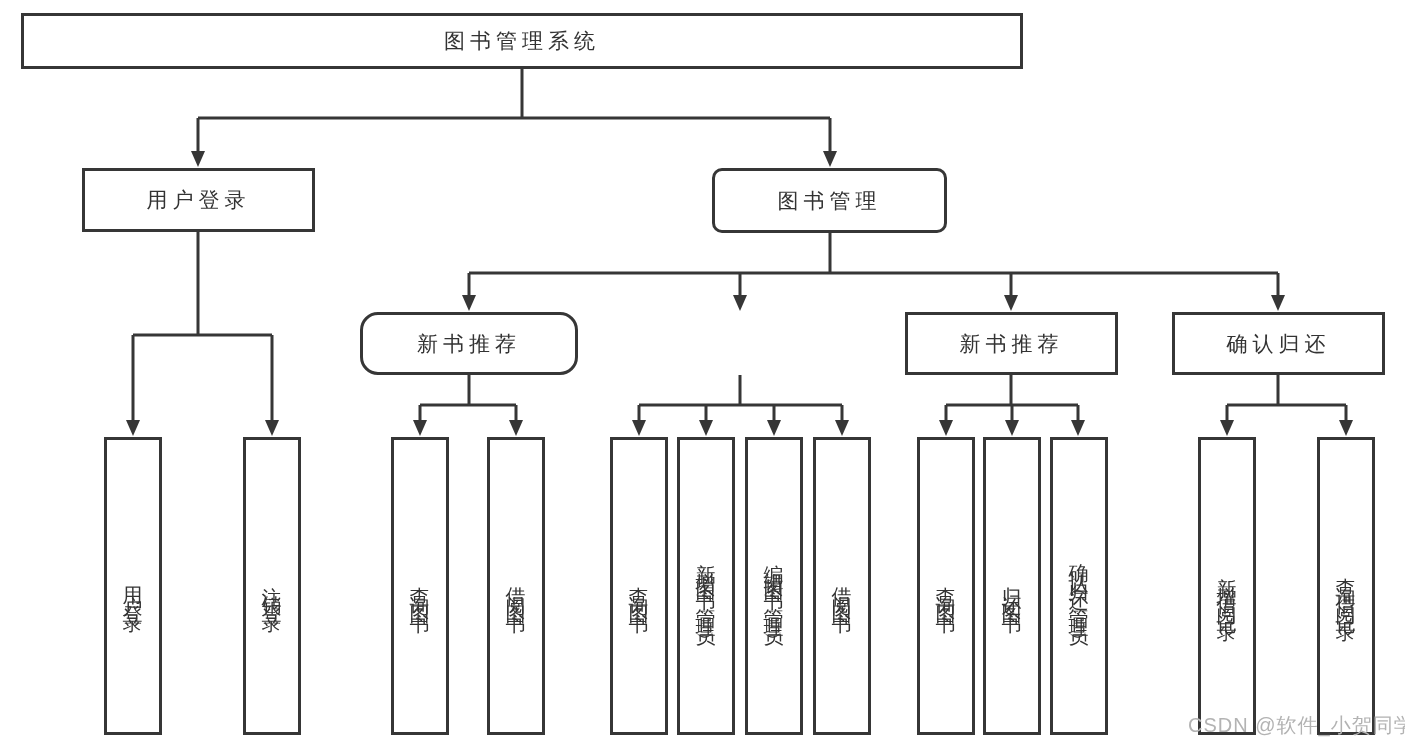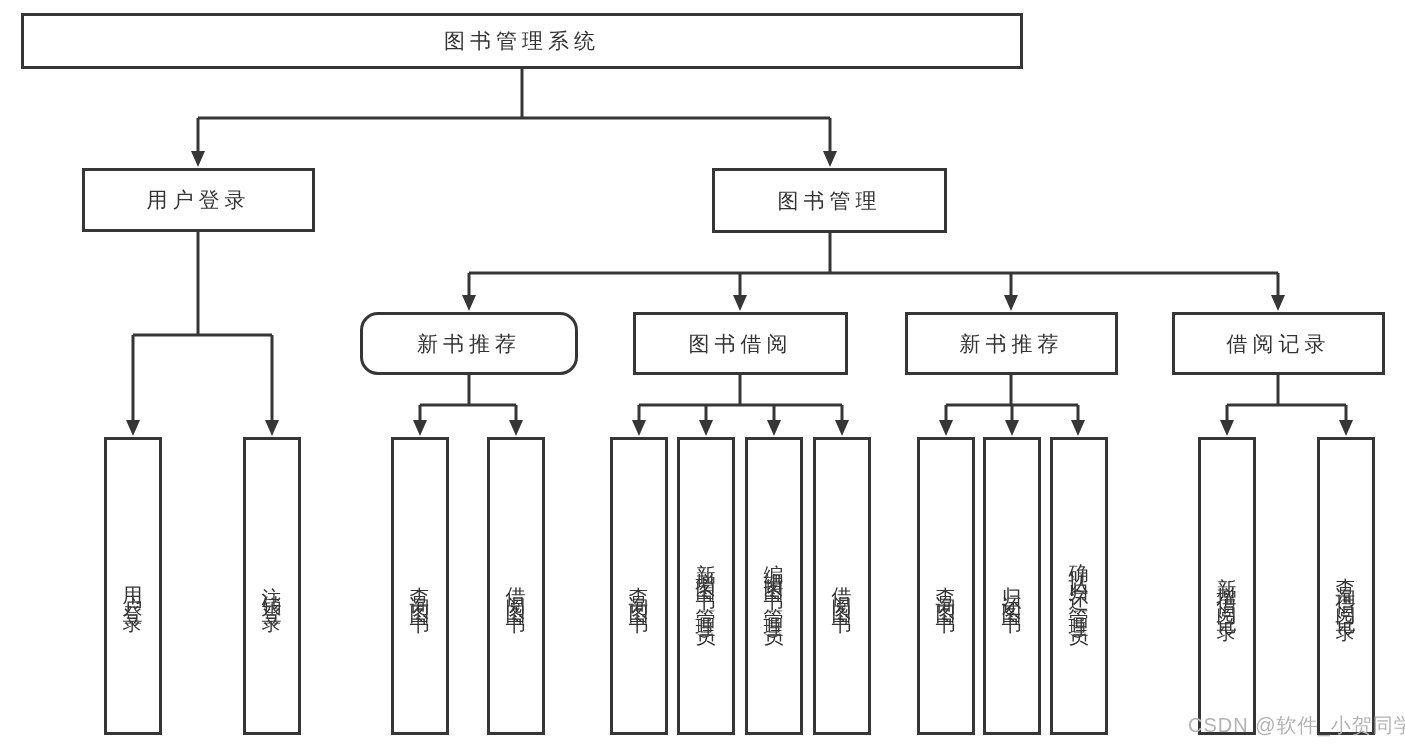--- a/index.html
+++ b/index.html
@@ -75,26 +75,25 @@
       <path d="M413 420 L427 420 L420 436 Z M509 420 L523 420 L516 436 Z"></path>
       <path d="M632 420 L646 420 L639 436 Z M699 420 L713 420 L706 436 Z M767 420 L781 420 L774 436 Z M835 420 L849 420 L842 436 Z"></path>
       <path d="M939 420 L953 420 L946 436 Z M1005 420 L1019 420 L1012 436 Z M1071 420 L1085 420 L1078 436 Z"></path>
       <path d="M1220 420 L1234 420 L1227 436 Z M1339 420 L1353 420 L1346 436 Z"></path>
     </g>
   </svg>
 
   <div class="node hnode" style="left:21px; top:13px; width:1002px; height:56px;">图书管理系统</div>
 
   <div class="node hnode" style="left:82px; top:168px; width:233px; height:64px;">用户登录</div>
-  <div class="node hnode" style="left:712px; top:168px; width:235px; height:65px;">图书管理</div>
+  <div class="node hnode" style="left:712px; top:168px; width:235px; height:65px;border-radius:10px;">图书管理</div>
 
   <div class="node hnode" style="left:360px; top:312px; width:218px; height:63px;border-radius:18px;">新书推荐</div>
-  <div class="node hnode" style="left:633px; top:312px; width:215px; height:63px;">图书借阅</div>
   <div class="node hnode" style="left:905px; top:312px; width:213px; height:63px;">新书推荐</div>
-  <div class="node hnode" style="left:1172px; top:312px; width:213px; height:63px;">借阅记录</div>
+  <div class="node hnode" style="left:1172px; top:312px; width:213px; height:63px;">确认归还</div>
 
   <div class="node vnode" style="left:104px; top:437px; width:58px; height:298px;">
     <span class="vlabel">用户登录</span>
   </div>
   <div class="node vnode" style="left:243px; top:437px; width:58px; height:298px;">
     <span class="vlabel">注销登录</span>
   </div>
 
   <div class="node vnode" style="left:391px; top:437px; width:58px; height:298px;">
     <span class="vlabel">查询图书</span>

